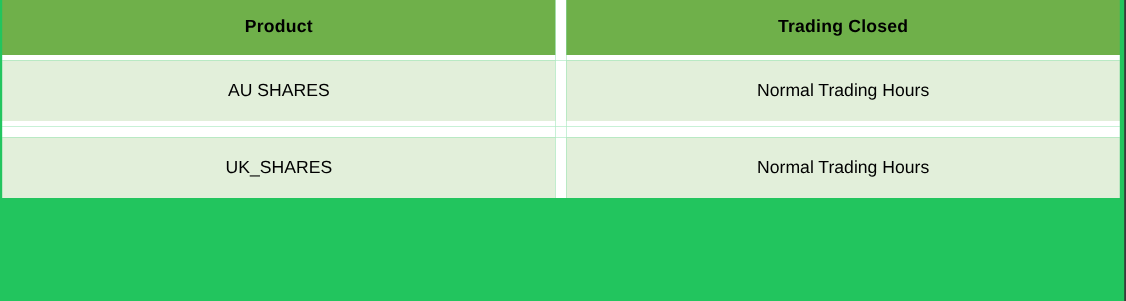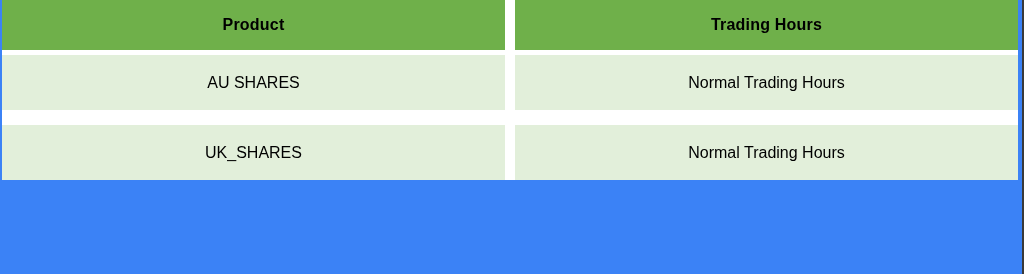--- a/index.html
+++ b/index.html
@@ -11,21 +11,21 @@
     height: 274px;
     background: #ffffff;
     font-family: "Liberation Sans", sans-serif;
     overflow: hidden;
   }
 
   #table-root {
     position: relative;
     width: 1024px;
     height: 274px;
-    background: #3b82f6;
+    background: #22c55e;
     box-sizing: border-box;
   }
 
   
   #right-edge-rule {
     position: absolute;
     top: 0;
     right: 0;
     width: 2px;
     height: 274px;
@@ -100,21 +100,21 @@
       <col class="col-hours">
     </colgroup>
 
     <thead>
       <tr class="header-row">
         <th class="header-cell">
           <span class="cell-text">Product</span>
         </th>
         <th class="spacer-cell"></th>
         <th class="header-cell">
-          <span class="cell-text">Trading Hours</span>
+          <span class="cell-text">Trading Closed</span>
         </th>
       </tr>
     </thead>
 
     <tbody>
 
       <tr class="gap-row">
         <td></td>
         <td></td>
         <td></td>

